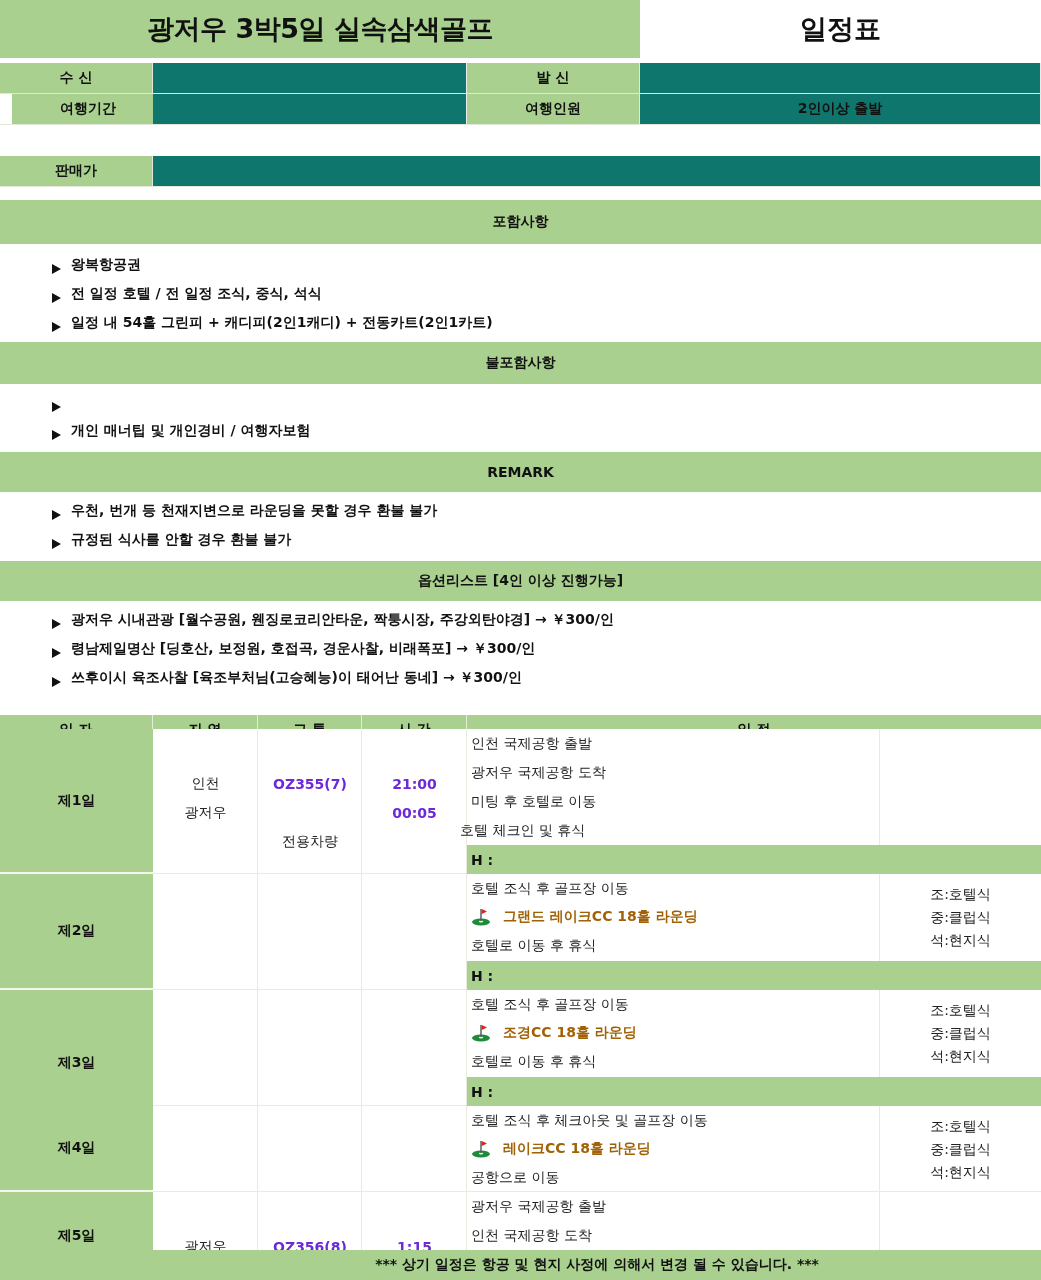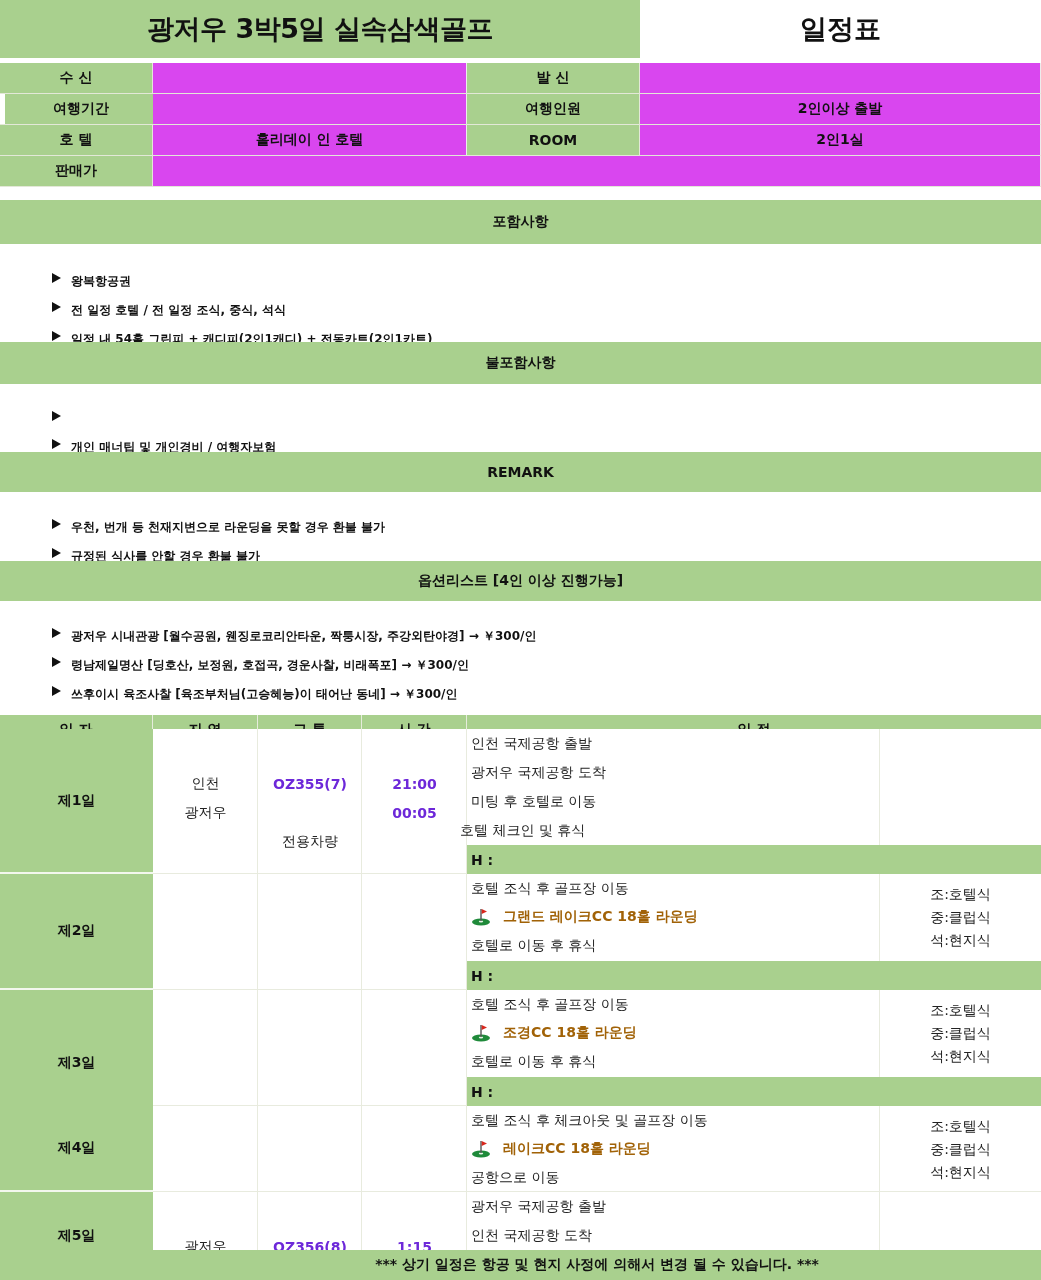--- a/index.html
+++ b/index.html
@@ -12,25 +12,25 @@
 
   
   #title-bar { left: 0; top: 0; width: 640px; height: 58px; font-size: 27px; font-weight: bold; letter-spacing: -0.5px; }
   #doc-type { left: 640px; top: 0; width: 401px; height: 58px; font-size: 27px; font-weight: bold; }
 
   
   #info-table { left: 0; top: 63px; width: 1041px; height: 124px; }
   .info-row { position: absolute; left: 0; width: 1041px; height: 31px; border-bottom: 1px solid #e3e8d8; }
   .info-cell { position: absolute; top: 0; height: 30px; font-size: 14px; display: flex; align-items: center; justify-content: center; }
   .info-label { background: #a9d08e; font-weight: bold; border-right: 1px solid #e3e8d8; }
-  .info-value { background: #d946ef; border-right: 1px solid #ececec; }
+  .info-value { background: #0f766e; border-right: 1px solid #ececec; }
 
   
   .sec-header { left: 0; width: 1041px; height: 44px; font-size: 14px; font-weight: bold; }
-  .sec-item { left: 52px; font-size: 12px; font-weight: bold; height: 29px; display: flex; align-items: flex-start; white-space: nowrap; margin-top: 28px; }
+  .sec-item { left: 52px; font-size: 14px; font-weight: bold; height: 29px; display: flex; align-items: flex-end; white-space: nowrap; }
   .tri { display: inline-block; width: 0; height: 0; border-left: 9px solid #111; border-top: 5.5px solid transparent; border-bottom: 5.5px solid transparent; margin-right: 10px; }
 
   
   #sched { left: 0; top: 699px; width: 1041px; height: 581px; }
   .col-head { position: absolute; top: 16px; height: 30px; font-size: 14px; font-weight: bold; background: #a9d08e; border-right: 1px solid #e6ecdc; display:flex; align-items:center; justify-content:center; }
   .day-cell { position: absolute; left: 0; width: 153px; background: #a9d08e; font-size: 14px; font-weight: bold; display:flex; align-items:center; justify-content:center; border-bottom: 2px solid #f3f7ee; }
   .vcol { position: absolute; background: #fff; border-right: 1px solid #e8ebde; border-bottom: 1px solid #e8ebde; }
   .ln { position: absolute; height: 29px; font-size: 14px; display: flex; align-items: center; white-space: nowrap; color: #222; }
   .ln.c { justify-content: center; margin-top: 40px; }
   .ln.b { font-weight: bold; color: #6d28d9; }
@@ -47,30 +47,24 @@
 <div id="doc-type" class="abs center">일정표</div>
 
 <div id="info-table" class="abs">
   <div class="info-row" style="top:0">
     <div class="info-cell info-label" style="left:0;width:153px">수 신</div>
     <div class="info-cell info-value" style="left:153px;width:314px"></div>
     <div class="info-cell info-label" style="left:467px;width:173px">발 신</div>
     <div class="info-cell info-value" style="left:640px;width:401px"></div>
   </div>
   <div class="info-row" style="top:31px">
-    <div class="info-cell info-label" style="left:5px;width:153px">여행기간</div>
+    <div class="info-cell info-label" style="left:12px;width:153px">여행기간</div>
     <div class="info-cell info-value" style="left:153px;width:314px"></div>
     <div class="info-cell info-label" style="left:467px;width:173px">여행인원</div>
     <div class="info-cell info-value bold" style="left:640px;width:401px">2인이상 출발</div>
-  </div>
-  <div class="info-row" style="top:62px">
-    <div class="info-cell info-label" style="left:0;width:153px">호 텔</div>
-    <div class="info-cell info-value bold" style="left:153px;width:314px">홀리데이 인 호텔</div>
-    <div class="info-cell info-label" style="left:467px;width:173px">ROOM</div>
-    <div class="info-cell info-value bold" style="left:640px;width:401px">2인1실</div>
   </div>
   <div class="info-row" style="top:93px">
     <div class="info-cell info-label" style="left:0;width:153px">판매가</div>
     <div class="info-cell info-value" style="left:153px;width:888px"></div>
   </div>
 </div>
 
 <div class="abs sec-header green center" style="top:200px">포함사항</div>
 <div class="abs sec-item" style="top:245px">
     <span class="tri"></span>

